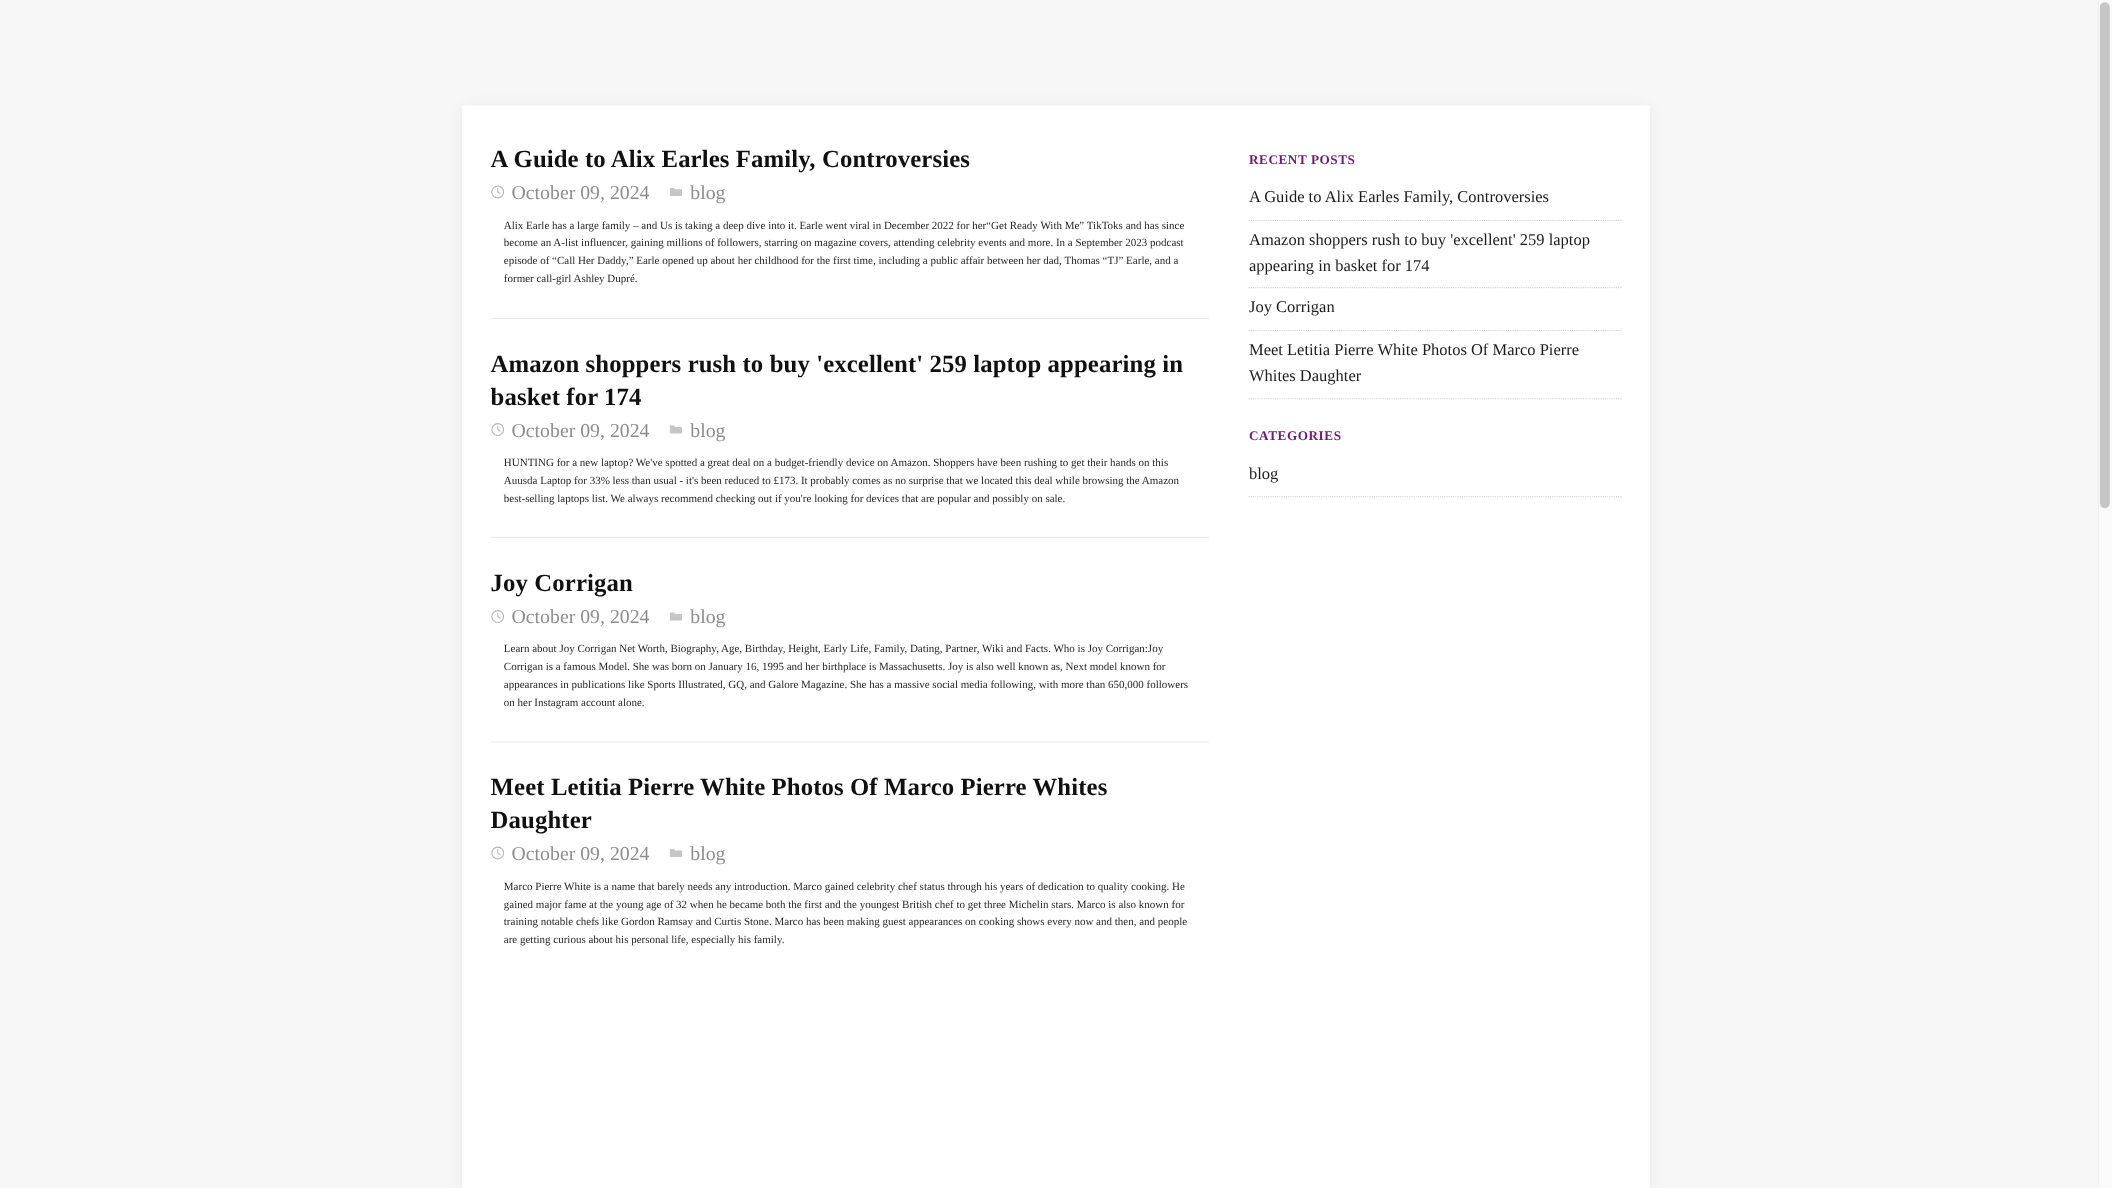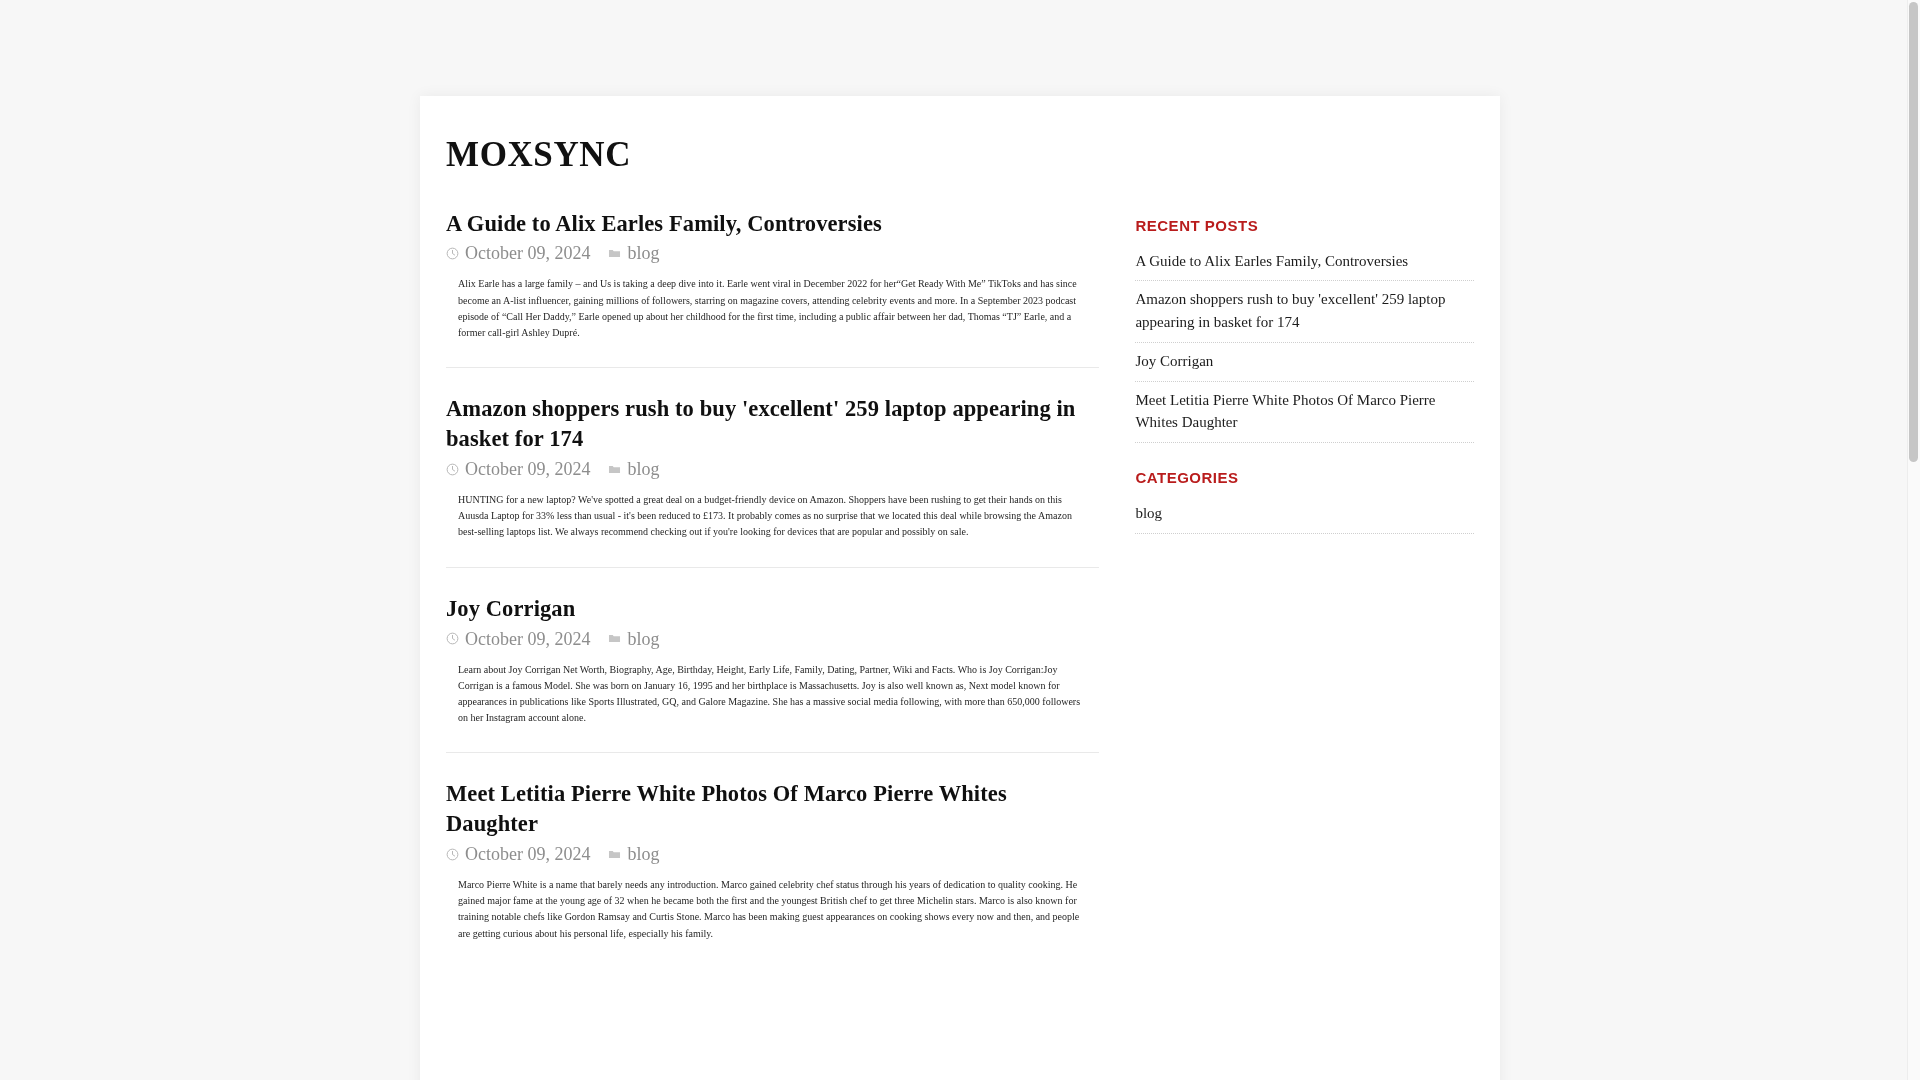--- a/index.html
+++ b/index.html
@@ -82,26 +82,26 @@
     font-size: 10px;
     line-height: 1.62;
     color: #262626;
     margin: 12px;
     text-align: left;
   }
 
   
   .widget { margin-bottom: 26px; }
   .widget-title {
-    font-family: Liberation Sans, sans-serif;
+    font-family: Liberation Serif, serif;
     font-weight: bold;
-    font-size: 15px;
+    font-size: 12px;
     letter-spacing: 0.5px;
     margin: 0 0 16px 0;
-    color: #b91c1c;
+    color: #701a75;
   }
   .widget-list { list-style: none; margin: 0; padding: 0; }
   .widget-list li {
     font-size: 15px;
     line-height: 1.52;
     color: #1c1c1c;
     padding: 7px 0 8px 0;
     border-bottom: 1px dotted #cfcfcf;
   }
   .widget-list li:first-child { padding-top: 0; }
@@ -124,23 +124,20 @@
     border-radius: 5px;
   }
 </style>
 </head>
 <body>
 
 <div class="page-wrap">
 
   <div class="site-shell">
 
-    <header class="site-header">
-      <h1 class="site-title">MOXSYNC</h1>
-    </header>
 
     <div class="columns">
 
       <main class="col-main">
 
         <article class="post">
           <h2 class="post-title">A Guide to Alix Earles Family, Controversies</h2>
           <div class="post-meta">
             <span class="meta-item">
               <span class="meta-icon">

